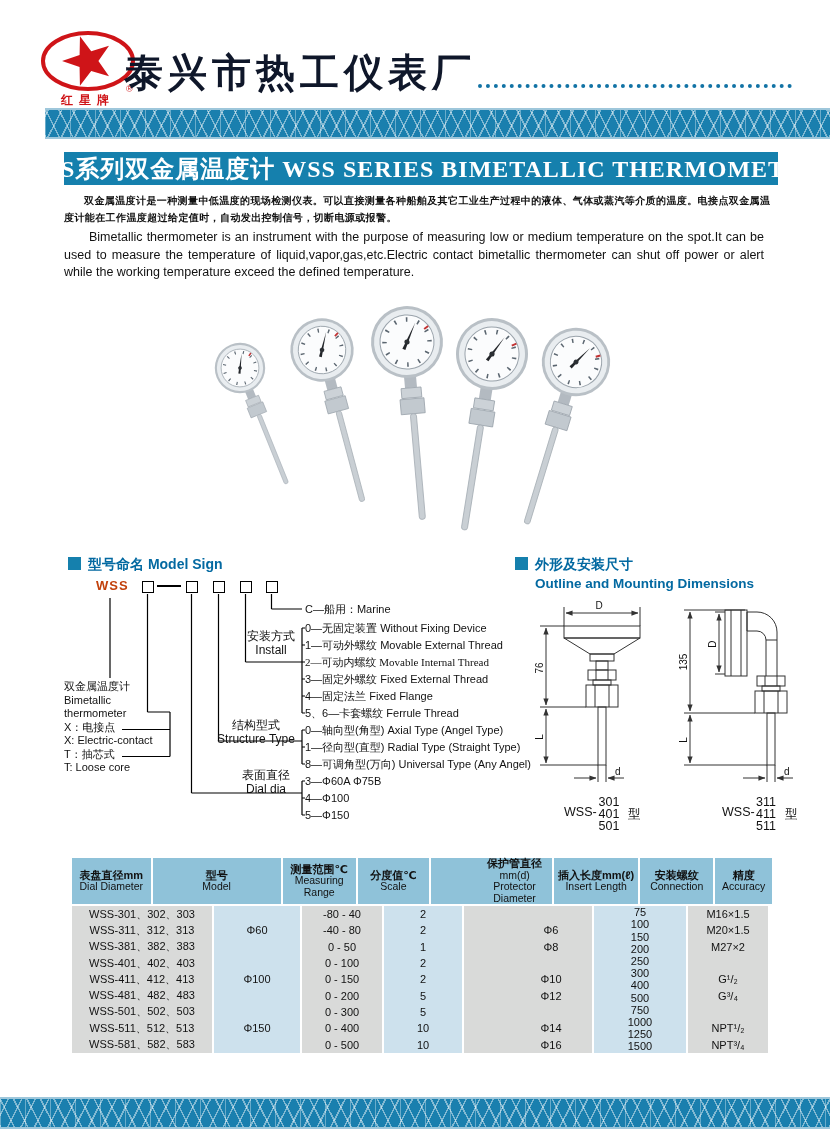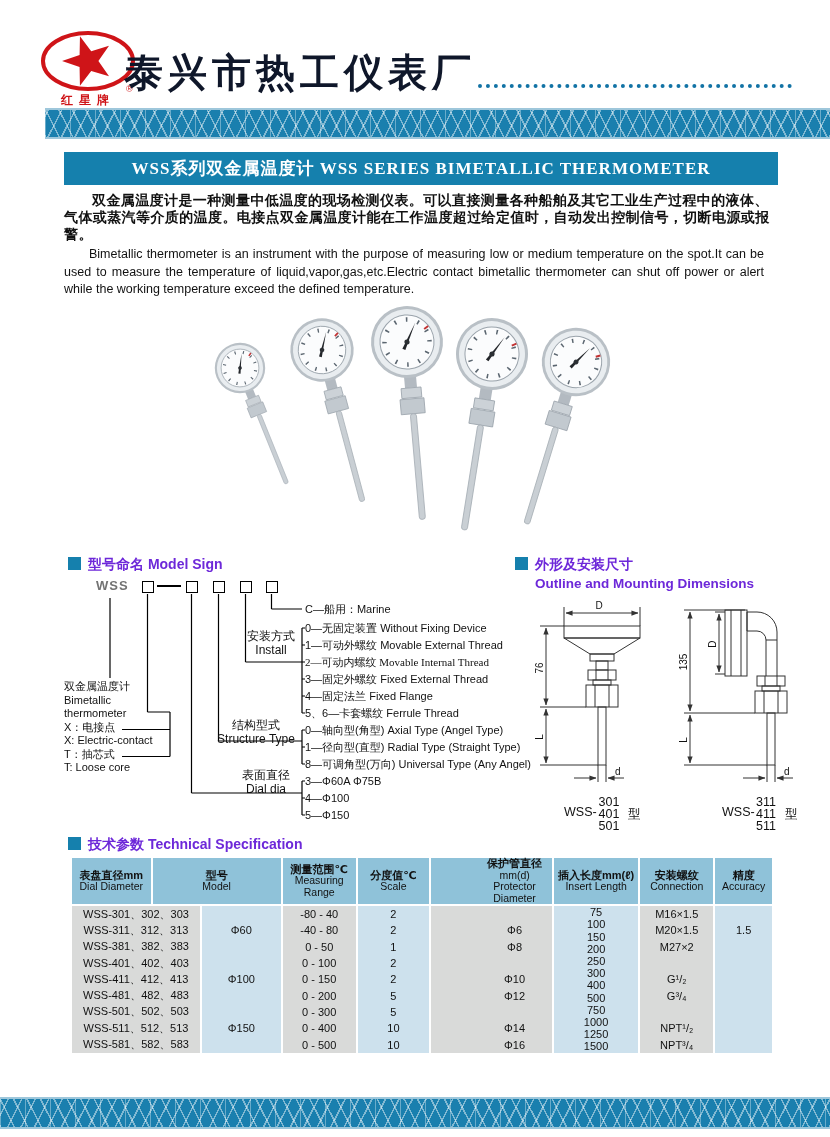--- a/index.html
+++ b/index.html
@@ -20,35 +20,35 @@
       repeating-linear-gradient(63deg, rgba(255,255,255,.45) 0 1.5px, rgba(255,255,255,0) 1.5px 12px),
       repeating-linear-gradient(-63deg, rgba(255,255,255,.45) 0 1.5px, rgba(255,255,255,0) 1.5px 12px),
       repeating-linear-gradient(90deg, rgba(255,255,255,.35) 0 1px, rgba(255,255,255,0) 1px 25px);
     border-top:2px solid #9ec7db;border-bottom:2px solid #9ec7db;}
   .band-bottom{left:0;top:1097px;width:830px;height:28px;}
 
   
   .titlebar{left:64px;top:152px;width:714px;height:33px;background:#1580ad;
             display:flex;align-items:center;justify-content:center;}
   .titlebar span{color:#fff;font-family:"Liberation Serif","DejaVu Serif",serif;
-                 font-weight:bold;font-size:17px;letter-spacing:1px;white-space:nowrap;}
+                 font-weight:bold;font-size:24px;letter-spacing:1px;white-space:nowrap;}
   .intro{left:64px;top:192px;width:716px;}
-  .intro .zh{font-size:14px;font-weight:bold;line-height:17px;text-indent:2em;
+  .intro .zh{font-size:10px;font-weight:bold;line-height:17px;text-indent:2em;
              letter-spacing:.4px;margin:0;color:#111;}
   .intro .en{font-size:12.5px;line-height:17.5px;text-indent:2em;text-align:justify;
              margin:3px 16px 0 0;color:#111;}
 
   
-  .sec{display:flex;align-items:flex-start;gap:7px;font-size:14px;font-weight:bold;color:#6d28d9;}
+  .sec{display:flex;align-items:flex-start;gap:7px;font-size:14px;font-weight:bold;color:#0369a1;}
   .sq{width:13px;height:13px;background:#1580ad;flex:0 0 auto;margin-top:1px;}
   .sec .sub{font-weight:bold;font-size:13.5px;margin-top:2px;}
 
   
   .diagram{left:62px;top:572px;width:452px;height:262px;font-size:11px;}
-  .diagram .t{position:absolute;white-space:nowrap;line-height:12px;color:#737373;}
+  .diagram .t{position:absolute;white-space:nowrap;line-height:12px;color:#c2410c;}
   .prefix{font-size:13px;font-weight:bold;letter-spacing:1px;}
   .mbox{position:absolute;width:10px;height:10px;border:1.5px solid #000;background:#fff;}
   .mdash{position:absolute;width:24px;height:2px;background:#000;}
   .dlabel{position:absolute;text-align:center;font-size:12px;line-height:14px;color:#111;}
   .leftblock{position:absolute;left:2px;top:108px;font-size:11px;line-height:13.5px;color:#111;}
   .opt{position:absolute;left:243px;font-size:11px;line-height:12px;white-space:nowrap;color:#111;}
   .dlines{position:absolute;left:0;top:0;}
 
   
   .outline-h{left:515px;top:556px;}
@@ -265,24 +265,20 @@
         <text x="116" y="222">型</text>
         <text x="210" y="220">WSS-</text>
         <text x="254" y="210" text-anchor="middle">311</text>
         <text x="254" y="222" text-anchor="middle">411</text>
         <text x="254" y="234" text-anchor="middle">511</text>
         <text x="273" y="222">型</text>
       </g>
     </svg>
   </div>
 
-  <div class="abs sec spec-h">
-    <span class="sq"></span>
-    <span>技术参数 Technical Specification</span>
-  </div>
 
   <div class="abs spec-table">
     <div class="thead">
       <div class="hcell w2">
           <div>表盘直径mm</div>
           <div>Dial Diameter</div>
         </div>
       <div class="hcell w1">
           <div>型号</div>
           <div>Model</div>
@@ -385,22 +381,18 @@
         <div>M16×1.5</div>
           <div>M20×1.5</div>
           <div>M27×2</div>
         <div></div>
           <div>G¹/₂</div>
           <div>G³/₄</div>
         <div></div>
           <div>NPT¹/₂</div>
           <div>NPT³/₄</div>
       </div>
-      <div class="col w8 bg-b">
-        <div class="sp3">1.5</div>
-        <div class="acc-rest"></div>
-      </div>
     </div>
   </div>
 
   <div class="abs band-bottom"></div>
 
 </div>
 
 </body></html>

